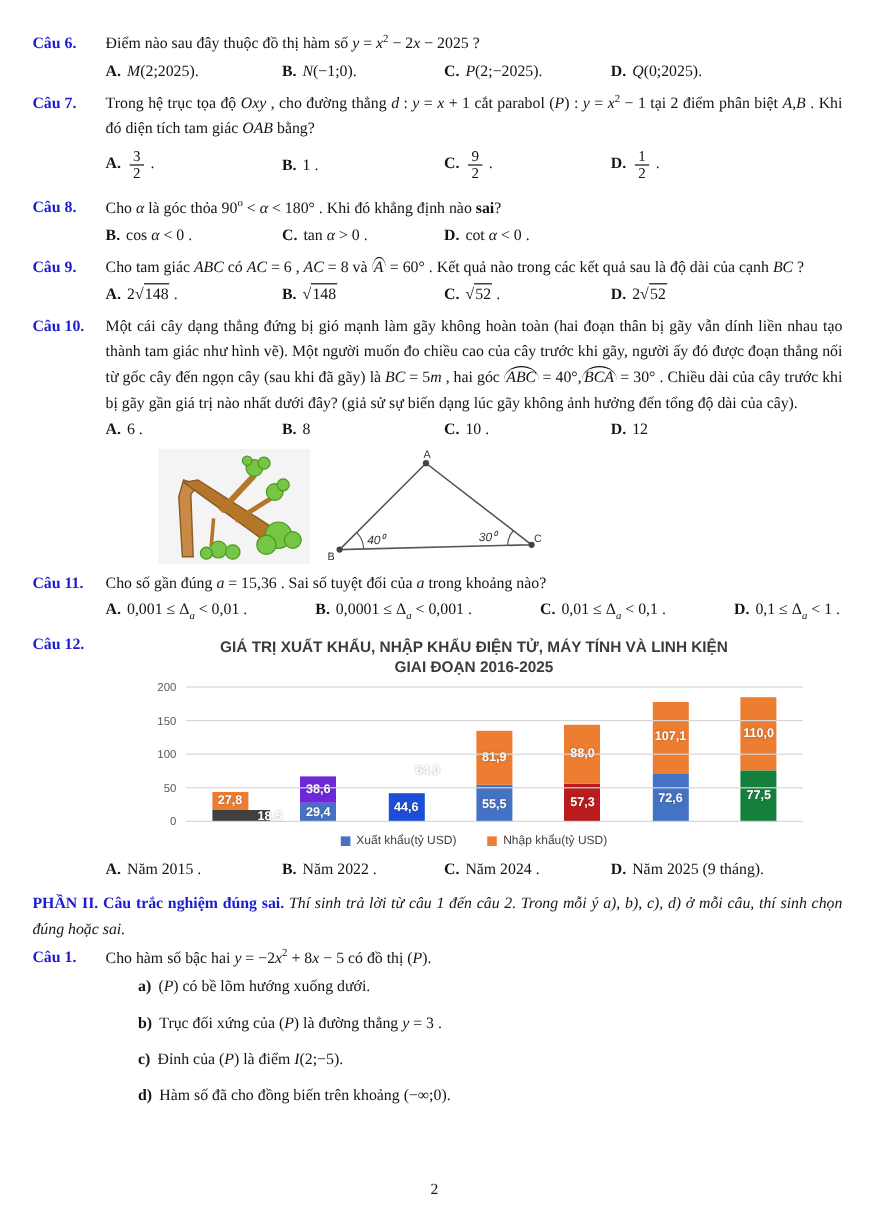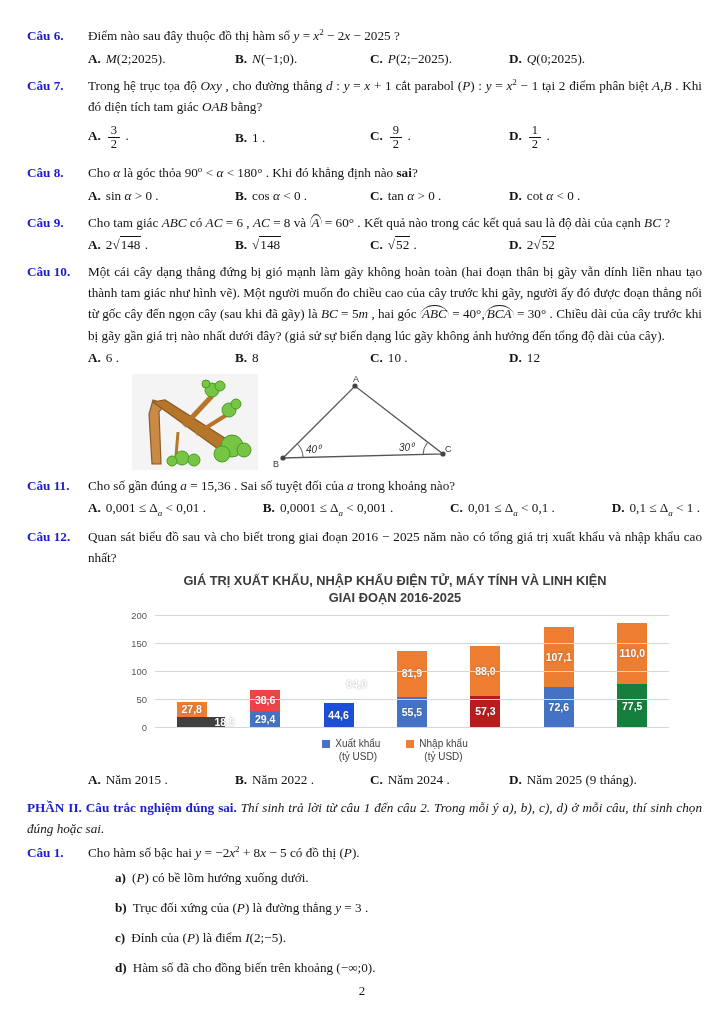--- a/index.html
+++ b/index.html
@@ -40,21 +40,21 @@
   .bars{position:absolute;left:0;right:0;top:0;bottom:0;display:flex;justify-content:space-around;align-items:flex-end;}
   .bar-col{width:68px;height:100%;display:flex;flex-direction:column;justify-content:flex-end;align-items:center;}
   .bar-stack{display:flex;flex-direction:column-reverse;width:30px;height:100%;justify-content:flex-start;}
   .bar-seg{position:relative;display:flex;align-items:center;justify-content:center;overflow:visible;}
   .bar-label{font-weight:bold;font-size:10.5px;color:#ffffff;text-shadow:0 0 2px rgba(60,60,60,.45);white-space:nowrap;}
   .xlabels{display:flex;justify-content:space-around;margin-left:34px;margin-top:5px;font-size:10px;color:#404040;text-align:center;line-height:1.25;}
   .xlab{width:68px;}
   .legend{display:flex;justify-content:center;gap:26px;margin-top:9px;font-size:10px;color:#404040;}
   .legend-item{display:flex;gap:5px;}
   .legend-swatch{width:8px;height:8px;margin-top:3px;flex:0 0 8px;}
-  .legend-lines{display:flex;flex-direction:column;align-items:center;line-height:1.3;}
+  .legend-lines{display:flex;align-items:center;line-height:1.3;}
   
   .part2{margin:5px 0 3px;text-align:justify;}
   .part2 .head{font-weight:bold;color:#1b1bd0;}
   .part2 .instr{font-style:italic;}
   .subitems{margin:3px 0 0 27px;display:flex;flex-direction:column;gap:9px;}
   .skey{font-weight:bold;margin-right:6px;}
   .pagenum{position:absolute;bottom:22px;left:0;right:0;text-align:center;font-size:13px;color:#141414;}
   svg text{font-family:"Liberation Sans", sans-serif;}
 </style>
 </head>
@@ -95,21 +95,20 @@
               </span> .</span></div>
       </div>
     </div>
   </div>
 
   <div class="question">
     <div class="qlabel">Câu 8.</div>
     <div class="qbody">
       <div class="qtext">Cho <i>α</i> là góc thỏa 90<sup>o</sup> &lt; <i>α</i> &lt; 180° . Khi đó khẳng định nào <b>sai</b>?</div>
       <div class="opts">
-        <div class="opt"><span class="okey">A.</span><span>sin <i>α</i> &gt; 0 .</span></div>
         <div class="opt"><span class="okey">B.</span><span>cos <i>α</i> &lt; 0 .</span></div>
         <div class="opt"><span class="okey">C.</span><span>tan <i>α</i> &gt; 0 .</span></div>
         <div class="opt"><span class="okey">D.</span><span>cot <i>α</i> &lt; 0 .</span></div>
       </div>
     </div>
   </div>
 
   <div class="question">
     <div class="qlabel">Câu 9.</div>
     <div class="qbody">
@@ -182,21 +181,20 @@
         <span class="opt"><span class="okey">B.</span><span>0,0001 ≤ Δ<sub><i>a</i></sub> &lt; 0,001 .</span></span>
         <span class="opt"><span class="okey">C.</span><span>0,01 ≤ Δ<sub><i>a</i></sub> &lt; 0,1 .</span></span>
         <span class="opt"><span class="okey">D.</span><span>0,1 ≤ Δ<sub><i>a</i></sub> &lt; 1 .</span></span>
       </div>
     </div>
   </div>
 
   <div class="question">
     <div class="qlabel">Câu 12.</div>
     <div class="qbody">
-      <div class="qtext">Quan sát biểu đồ sau và cho biết trong giai đoạn 2016 − 2025 năm nào có tổng giá trị xuất khẩu và nhập khẩu cao nhất?</div>
 
       <div class="chart-wrap">
         <div class="chart-title">
           <div>GIÁ TRỊ XUẤT KHẨU, NHẬP KHẨU ĐIỆN TỬ, MÁY TÍNH VÀ LINH KIỆN</div>
           <div>GIAI ĐOẠN 2016-2025</div>
         </div>
         <div class="chart-area">
           <div class="yaxis">
               <div class="ytick" style="bottom: 0%;">0</div>
               <div class="ytick" style="bottom: 25%;">50</div>
@@ -214,21 +212,21 @@
                     <div class="bar-seg" style="height: 13.9%; background: rgb(237, 125, 49);">
                       <span class="bar-label">27,8</span>
                     </div>
                   </div>
                 </div>
                 <div class="bar-col">
                   <div class="bar-stack">
                     <div class="bar-seg" style="height: 14.7%; background: rgb(68, 114, 196);">
                       <span class="bar-label">29,4</span>
                     </div>
-                    <div class="bar-seg" style="height: 19.3%; background: #ef4444;">
+                    <div class="bar-seg" style="height: 19.3%; background: #6d28d9;">
                       <span class="bar-label">38,6</span>
                     </div>
                   </div>
                 </div>
                 <div class="bar-col">
                   <div class="bar-stack">
                     <div class="bar-seg" style="height: 22.3%; background: #1d4ed8;">
                       <span class="bar-label">44,6</span>
                     </div>
                     <div class="bar-seg" style="height: 32%; background: #ec4899; margin-left: 33px;">

